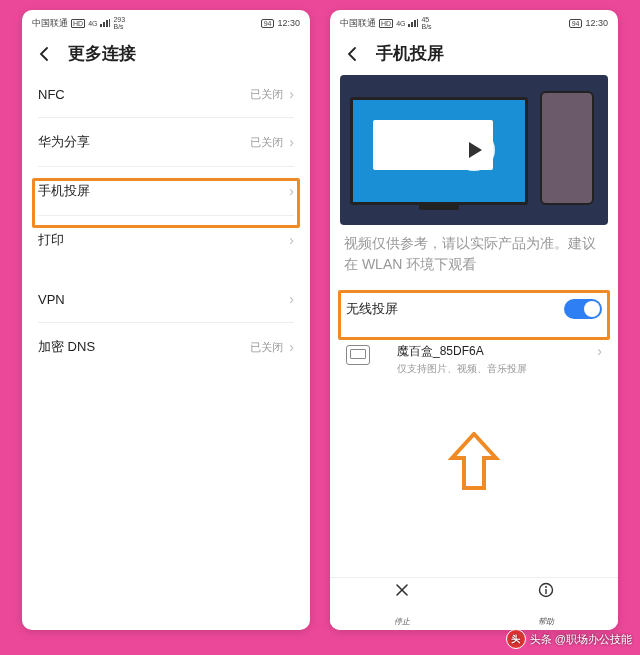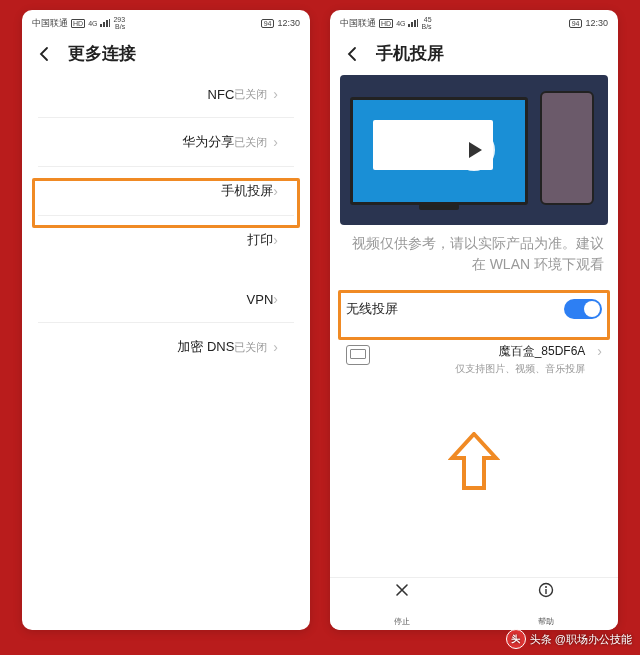--- a/index.html
+++ b/index.html
@@ -1,31 +1,31 @@
 <!DOCTYPE html>
 <html><head>
 <meta charset="utf-8">
 <style>
   html,body{margin:0;padding:0;background:#f5f5f5;font-family:"Microsoft YaHei","PingFang SC",sans-serif;}
-  .stage{width:640px;height:655px;position:relative;background:#b91c1c;overflow:hidden;text-align:right;}
+  .stage{width:640px;height:655px;position:relative;background:#ec4899;overflow:hidden;}
   .phone{position:absolute;top:10px;width:288px;height:620px;background:#fff;border-radius:10px;box-shadow:0 2px 10px rgba(0,0,0,0.15);}
   .phone.left{left:22px;}
   .phone.right{left:330px;}
   .phone-inner{position:relative;width:100%;height:100%;border-radius:10px;overflow:hidden;}
   
   .status{display:flex;justify-content:space-between;align-items:center;font-size:9px;color:#444;padding:6px 10px 2px 10px;}
   .status .sl,.status .sr{display:flex;align-items:center;gap:3px;}
   .status .speed{font-size:7px;line-height:1;}
   .icon-sm{display:inline-flex;}
   
   .hdr{display:flex;align-items:center;padding:10px 14px 6px 14px;gap:14px;}
   .hdr .back{width:18px;height:18px;display:flex;align-items:center;justify-content:center;}
   .hdr .title{font-size:17px;font-weight:600;color:#222;}
   
-  .row{display:flex;align-items:center;justify-content:space-between;padding:15px 32px;font-size:13px;color:#222;}
+  .row{display:flex;align-items:center;justify-content:space-between;padding:15px 16px;font-size:13px;color:#222;}
   .row .lab{flex:1;}
   .row .val{color:#999;font-size:11px;margin-right:6px;}
   .chev{color:#bbb;font-size:14px;}
   .sep{height:1px;background:#eee;margin:0 16px;}
   .gap{height:12px;}
   
   .hl{position:absolute;border:3px solid #f08a24;border-radius:2px;pointer-events:none;}
   
   .preview{margin:4px 10px 6px 10px;height:150px;background:#2a3450;border-radius:4px;position:relative;overflow:hidden;}
   .tv{position:absolute;left:10px;top:22px;width:172px;height:102px;background:#1a8fd6;border-radius:3px;border:3px solid #222;}
@@ -33,31 +33,31 @@
   .tv-win{position:absolute;left:20px;top:20px;width:120px;height:50px;background:#fff;border-radius:2px;}
   .ph{position:absolute;right:14px;top:16px;width:50px;height:110px;background:#6b5a6a;border-radius:6px;border:2px solid #222;}
   .play{position:absolute;left:50%;top:50%;width:42px;height:42px;margin:-21px 0 0 -21px;border-radius:50%;background:rgba(255,255,255,0.9);display:flex;align-items:center;justify-content:center;}
   .play:before{content:"";border-left:13px solid #333;border-top:8px solid transparent;border-bottom:8px solid transparent;margin-left:3px;}
   .note{font-size:14px;color:#999;padding:2px 14px 10px 14px;line-height:1.5;}
   .toggle-row{display:flex;align-items:center;justify-content:space-between;padding:14px 16px;font-size:13px;color:#222;}
   .toggle{width:38px;height:20px;background:#2d7ff3;border-radius:10px;position:relative;}
   .toggle:after{content:"";position:absolute;right:2px;top:2px;width:16px;height:16px;background:#fff;border-radius:50%;}
   .sect{font-size:10px;color:#999;padding:10px 16px 4px 16px;display:flex;justify-content:space-between;align-items:center;}
   .spinner{width:14px;height:14px;border:2px dotted #999;border-radius:50%;}
-  .dev{display:flex;align-items:flex-start;padding:10px 16px;gap:12px;}
+  .dev{display:flex;align-items:flex-start;padding:10px 16px;gap:27px;}
   .dev .dicon{width:22px;height:18px;border:1.5px solid #888;border-radius:3px;margin-top:2px;position:relative;}
   .dev .dicon:after{content:"";position:absolute;left:3px;top:3px;right:3px;bottom:5px;border:1px solid #888;border-radius:1px;}
   .dev .dtxt{flex:1;}
   .dev .dname{font-size:12px;color:#222;margin-bottom:2px;}
   .dev .dsub{font-size:10px;color:#999;}
   .arrow-up{position:absolute;left:50%;bottom:138px;transform:translateX(-50%);}
   .arrow-up svg{display:block;}
   
   .bbar{position:absolute;bottom:0;left:0;right:0;height:52px;border-top:1px solid #eee;display:flex;background:#fff;}
-  .bbar .btn{flex:1;display:flex;flex-direction:column;align-items:center;justify-content:center;gap:18px;}
+  .bbar .btn{flex:1;display:flex;flex-direction:column;align-items:center;justify-content:center;gap:18px;font-style:italic;}
   .bbar .blab{font-size:8px;color:#555;}
   
   .wm{position:absolute;right:8px;bottom:6px;display:flex;align-items:center;gap:4px;font-size:11px;color:#fff;text-shadow:0 0 3px rgba(0,0,0,0.7);}
   .wm .av{width:18px;height:18px;border-radius:50%;background:#d33;border:1px solid #fff;display:flex;align-items:center;justify-content:center;color:#fff;font-size:9px;font-weight:bold;}
 </style>
 </head>
 <body>
 
 <div class="stage">
 

